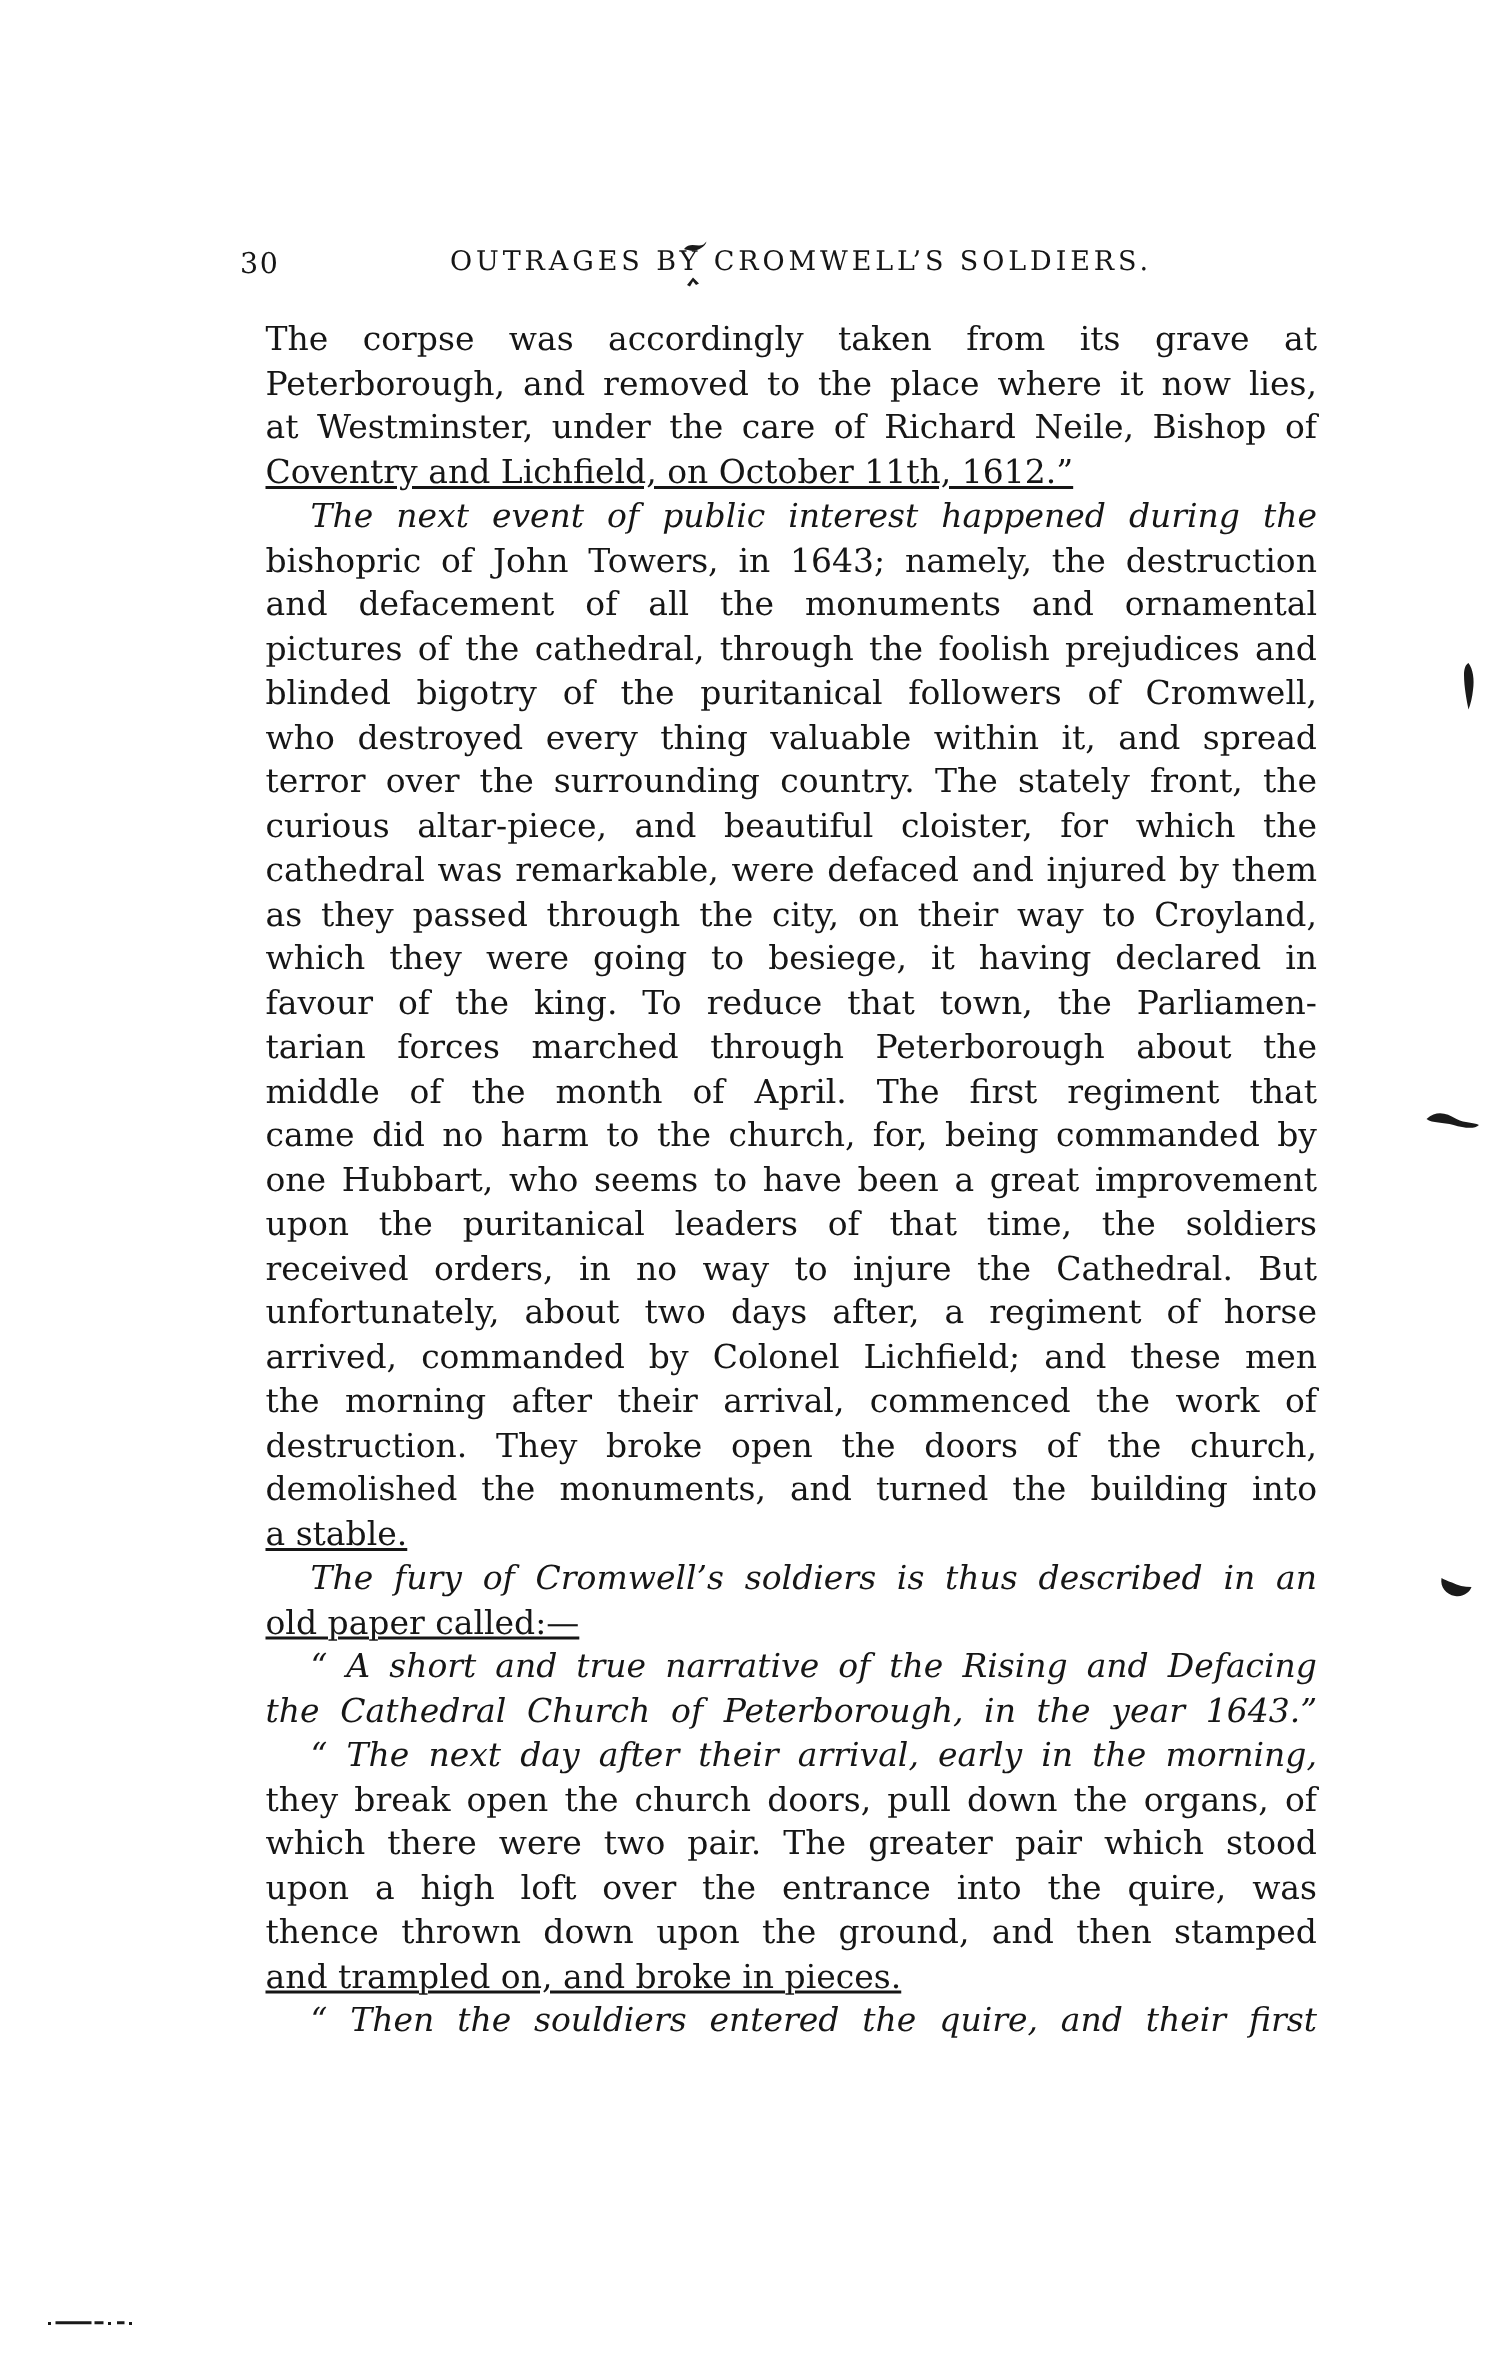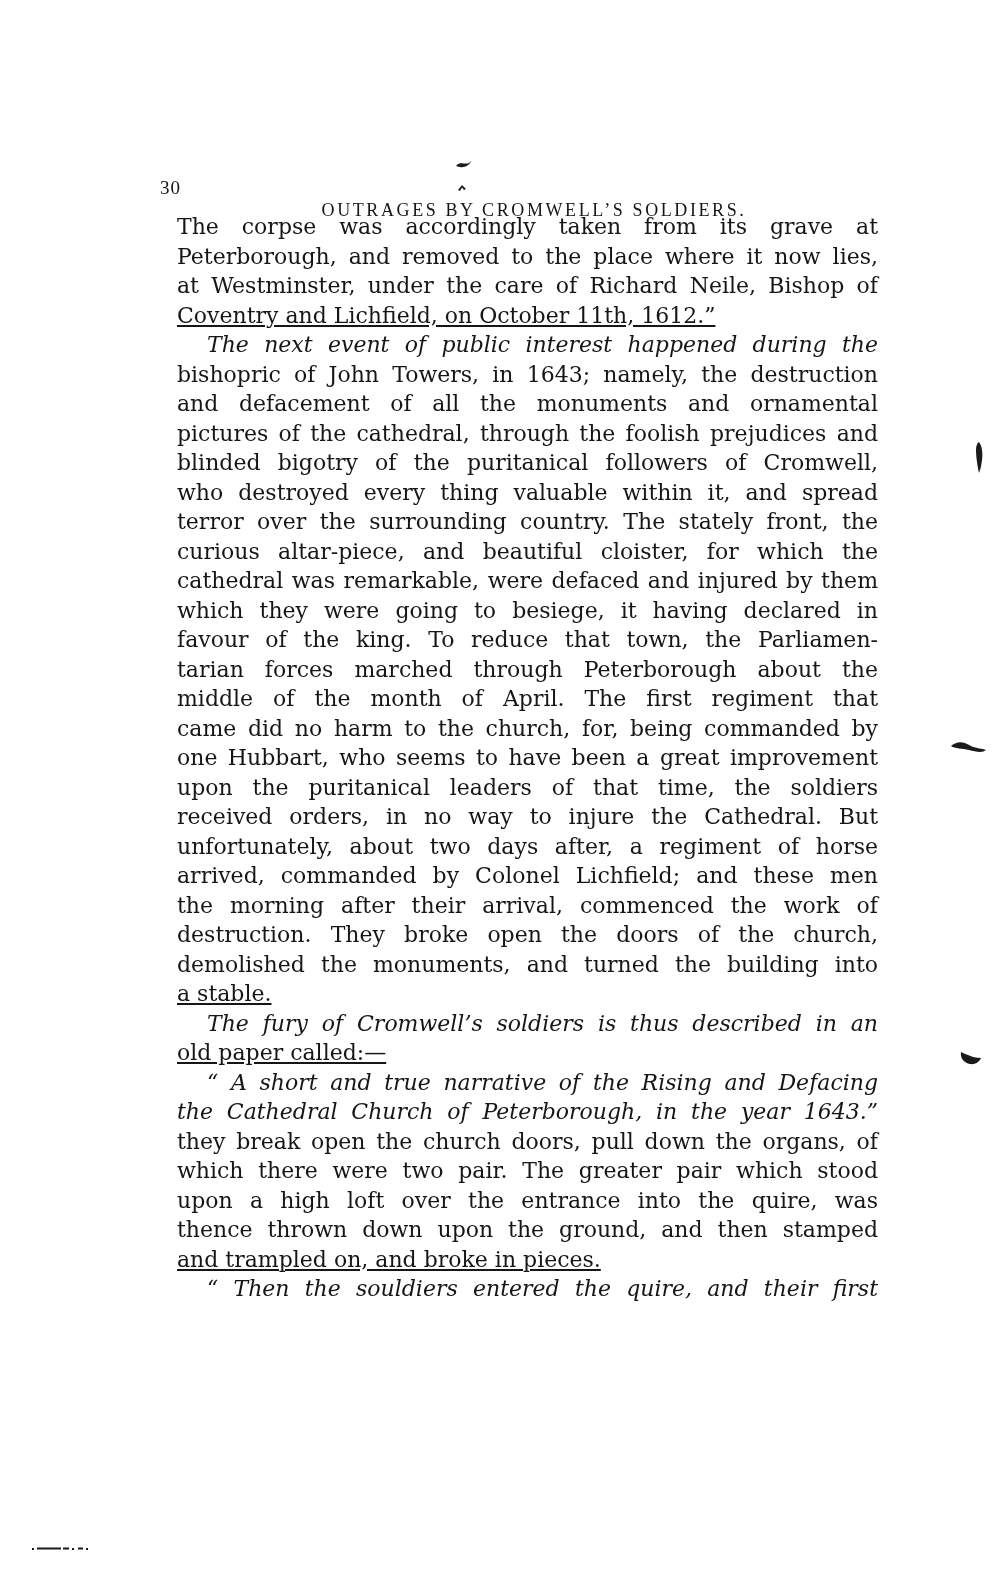--- a/index.html
+++ b/index.html
@@ -5,31 +5,30 @@
   html, body { margin:0; padding:0; }
   body {
     width:1000px; height:1584px;
     background:#ffffff;
     position:relative;
     font-family:"DejaVu Serif", serif;
     color:#161616;
     overflow:hidden;
   }
   .header-row {
-    position:absolute; left:160px; top:176px; width:718px; height:28px;font-family:Liberation Serif, serif;
+    position:absolute; left:160px; top:164px; width:718px; height:28px;
   }
   .page-number {
     position:absolute; left:0; top:1px;
     font-size:19px; letter-spacing:1px;
   }
   .header-title {
     text-align:center;
     font-size:18px; letter-spacing:2.6px;
     padding-left:30px;
-    margin-top:24px;
   }
   .body-text {
     position:absolute; left:160px; top:212px; width:718px;
     font-size:22px; line-height:29.5px;
   }
   .ln { text-align:justify; text-align-last:justify;margin-left:17px; }
   .ln.left { text-align-last:left;text-decoration:underline; }
   .ln.ind { text-indent:30px;font-style:italic; }
   .para.italic .ln { font-style:italic; }
   .ink { position:absolute; }
@@ -62,20 +61,21 @@
   <div class="para">
     <div class="ln ind">The next event of public interest happened during the</div>
     <div class="ln">bishopric of John Towers, in 1643; namely, the destruction</div>
     <div class="ln">and defacement of all the monuments and ornamental</div>
     <div class="ln">pictures of the cathedral, through the foolish prejudices and</div>
     <div class="ln">blinded bigotry of the puritanical followers of Cromwell,</div>
     <div class="ln">who destroyed every thing valuable within it, and spread</div>
     <div class="ln">terror over the surrounding country.  The stately front, the</div>
     <div class="ln">curious altar-piece, and beautiful cloister, for which the</div>
     <div class="ln">cathedral was remarkable, were defaced and injured by them</div>
+    <div class="ln">as they passed through the city, on their way to Croyland,</div>
     <div class="ln">which they were going to besiege, it having declared in</div>
     <div class="ln">favour of the king.  To reduce that town, the Parliamen-</div>
     <div class="ln">tarian forces marched through Peterborough about the</div>
     <div class="ln">middle of the month of April.  The first regiment that</div>
     <div class="ln">came did no harm to the church, for, being commanded by</div>
     <div class="ln">one Hubbart, who seems to have been a great improvement</div>
     <div class="ln">upon the puritanical leaders of that time, the soldiers</div>
     <div class="ln">received orders, in no way to injure the Cathedral.  But</div>
     <div class="ln">unfortunately, about two days after, a regiment of horse</div>
     <div class="ln">arrived, commanded by Colonel Lichfield; and these men</div>
@@ -89,20 +89,21 @@
     <div class="ln ind">The fury of Cromwell’s soldiers is thus described in an</div>
     <div class="ln left">old paper called:—</div>
   </div>
 
   <div class="para italic">
     <div class="ln ind">“ A short and true narrative of the Rising and Defacing</div>
     <div class="ln">the Cathedral Church of Peterborough, in the year 1643.”</div>
   </div>
 
   <div class="para">
+    <div class="ln ind">“ The next day after their arrival, early in the morning,</div>
     <div class="ln">they break open the church doors, pull down the organs, of</div>
     <div class="ln">which there were two pair.  The greater pair which stood</div>
     <div class="ln">upon a high loft over the entrance into the quire, was</div>
     <div class="ln">thence thrown down upon the ground, and then stamped</div>
     <div class="ln left">and trampled on, and broke in pieces.</div>
     <div class="ln ind">“ Then the souldiers entered the quire, and their first</div>
   </div>
 
 </div>
 

